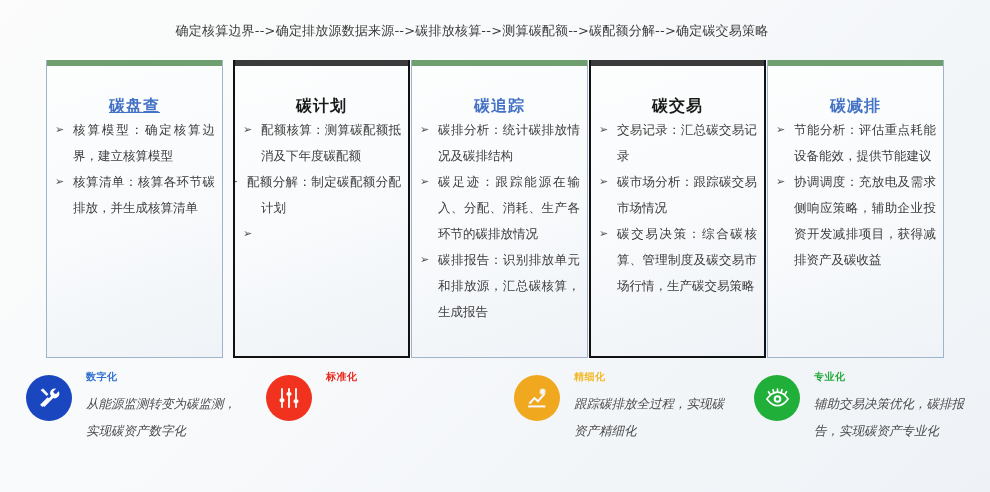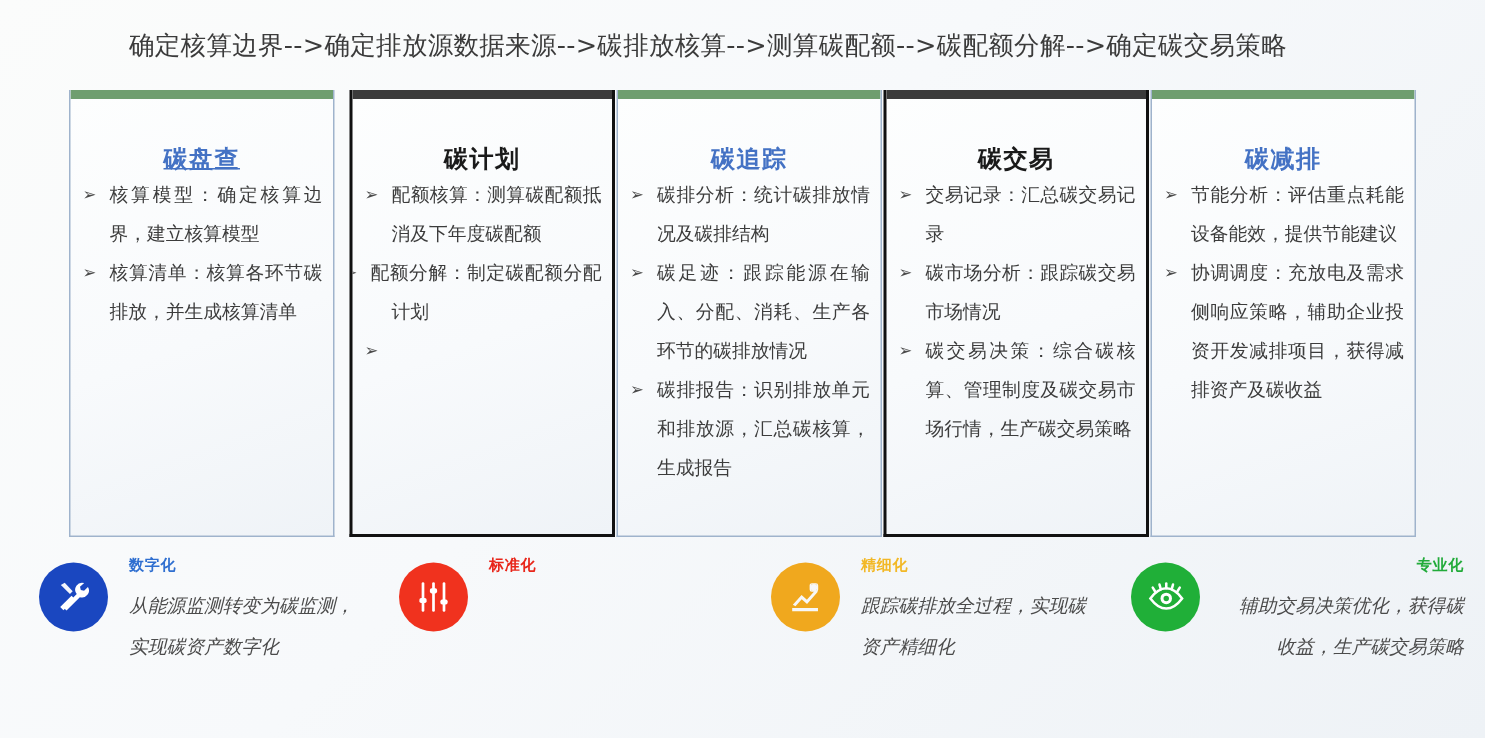--- a/index.html
+++ b/index.html
@@ -20,21 +20,21 @@
     height: 492px;
   }
 
   
   .flow-header {
     position: absolute;
     left: 0;
     top: 22px;
     width: 944px;
     text-align: center;
-    font-size: 17px;
+    font-size: 13px;
     line-height: 18px;
     color: #3b3b3b;
     letter-spacing: 0.2px;
     white-space: nowrap;
   }
 
   
   .cards {
     position: absolute;
     left: 46px;
@@ -254,36 +254,36 @@
             <rect x="14.6" y="3.1" width="4.6" height="4.6" rx="1" fill="none" stroke="#f7f7f7" stroke-width="0.9"></rect>
           </g>
         </svg>
       </div>
       <div class="feat-body">
         <div class="feat-title" style="color:#f2b826;">精细化</div>
         <div class="feat-desc">跟踪碳排放全过程，实现碳资产精细化</div>
       </div>
     </div>
 
-    <div class="feature" style="left:736px;text-align:right;">
+    <div class="feature" style="left:736px;">
       <div class="feat-icon" style="background:#20af38;">
         <svg width="27" height="27" viewBox="0 0 24 24" aria-hidden="true">
           <g stroke="#ffffff" stroke-width="1.5" fill="none" stroke-linecap="round">
             <path d="M2.6 12.4c3-4 6.2-6 9.4-6s6.4 2 9.4 6c-3 4-6.2 6-9.4 6s-6.4-2-9.4-6z"></path>
             <line x1="4.0" y1="6.0" x2="5.6" y2="8.6"></line>
             <line x1="8.0" y1="4.2" x2="8.8" y2="7.0"></line>
             <line x1="12" y1="3.6" x2="12" y2="6.4"></line>
             <line x1="16" y1="4.2" x2="15.2" y2="7.0"></line>
             <line x1="20" y1="6.0" x2="18.4" y2="8.6"></line>
           </g>
           <circle cx="12" cy="12.4" r="3.4" fill="#ffffff"></circle>
           <circle cx="12" cy="12.4" r="1.6" fill="#20af38"></circle>
         </svg>
       </div>
       <div class="feat-body">
         <div class="feat-title" style="color:#22ab3a;">专业化</div>
-        <div class="feat-desc">辅助交易决策优化，获得碳收益，生产碳交易策略</div>
+        <div class="feat-desc">辅助交易决策优化，碳排报告，实现碳资产专业化</div>
       </div>
     </div>
 
   </div>
 
 </div>
 
 </body></html>

